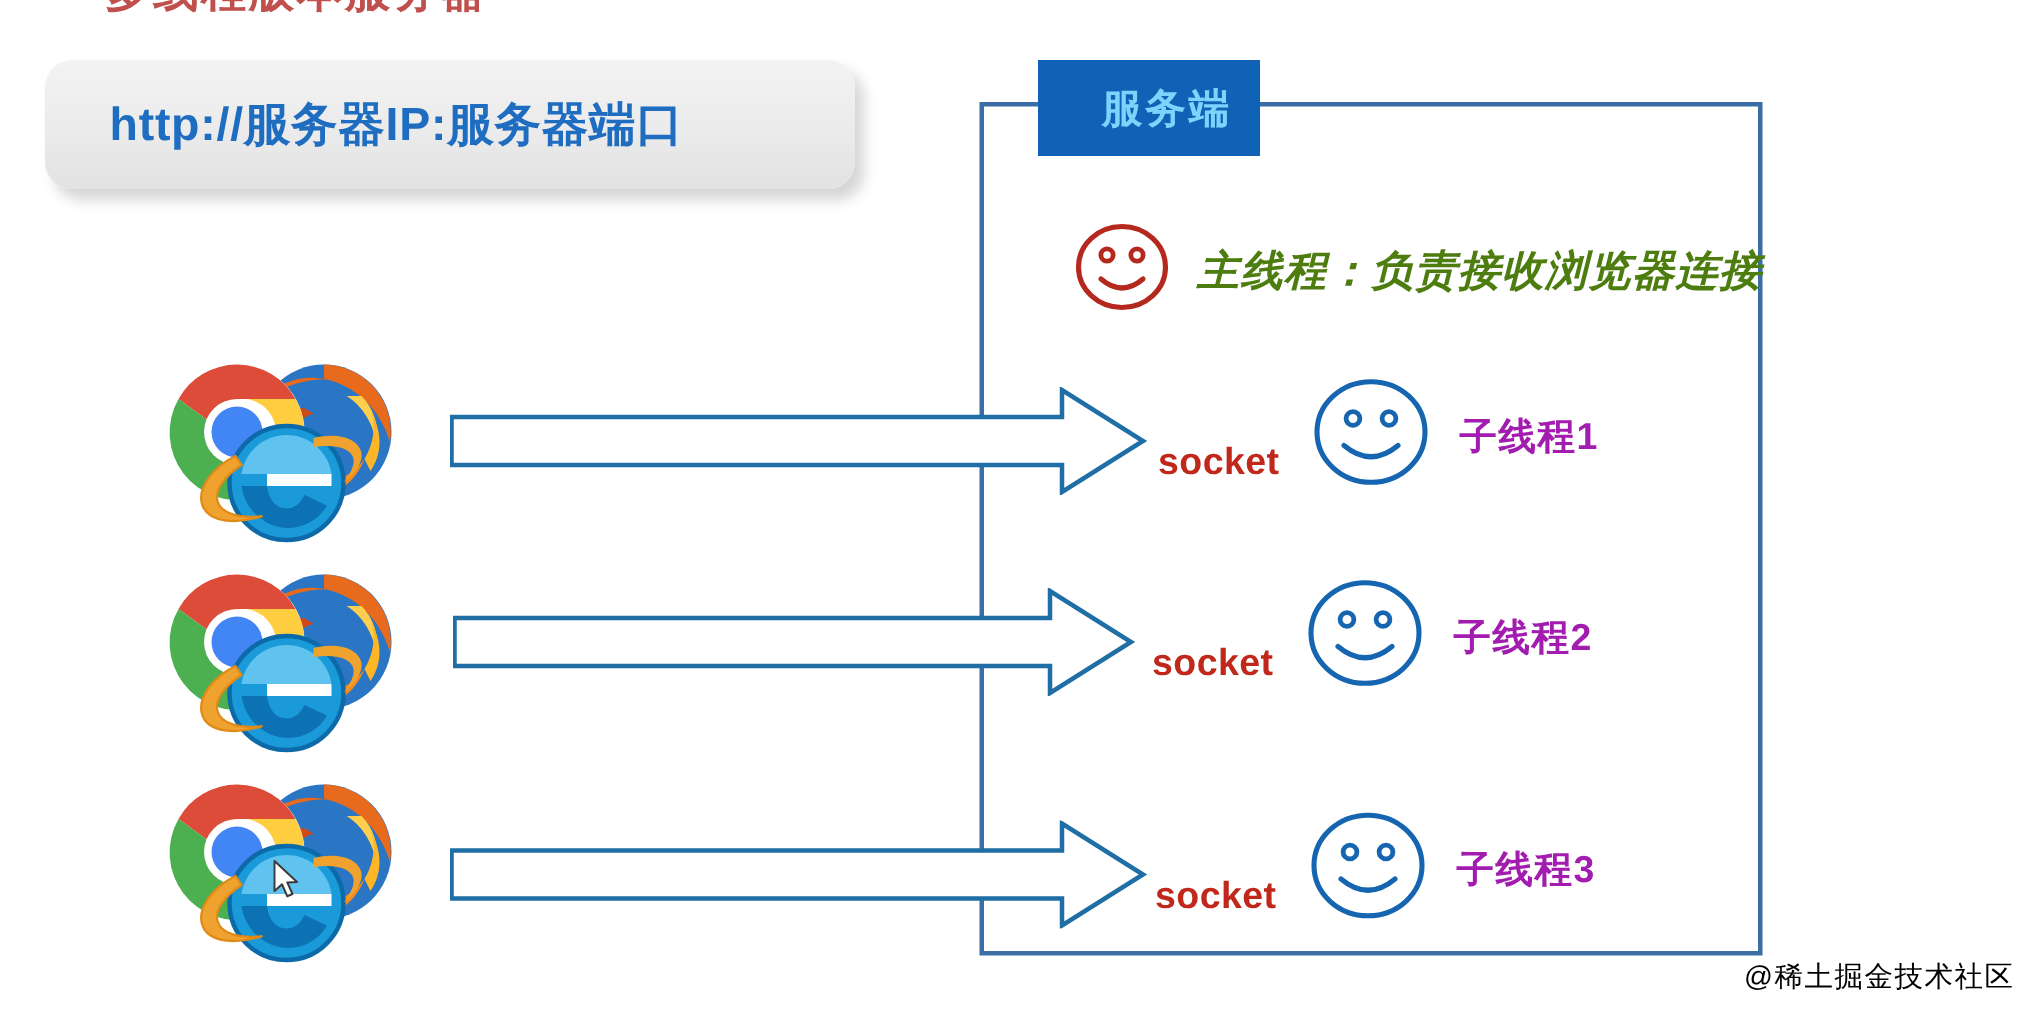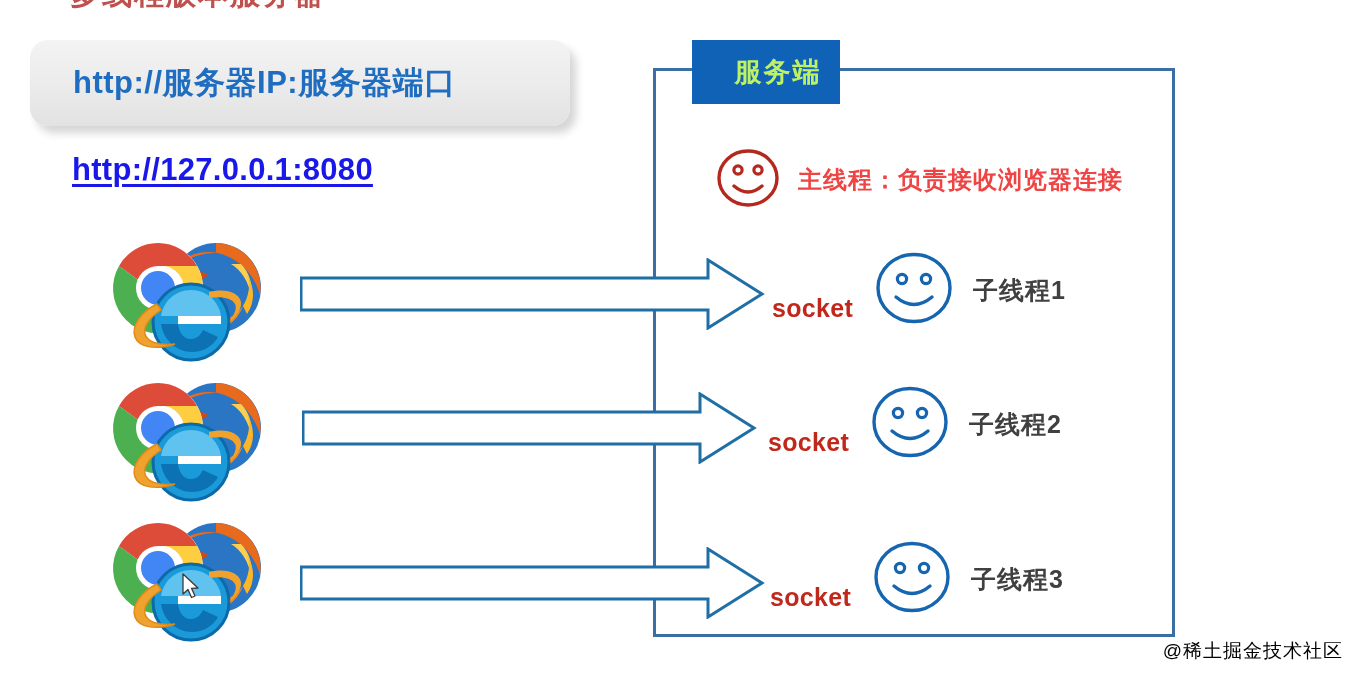--- a/index.html
+++ b/index.html
@@ -83,43 +83,44 @@
     top: 40px;
     width: 148px;
     height: 64px;
     background: #0f62b5;
     display: flex;
     align-items: center;
     justify-content: center;
     z-index: 5;
   }
   .server-badge-text {
-    color: #bef264;
+    color: #7dd3fc;
     font-size: 27px;
     font-weight: bold;
     letter-spacing: 2px;
     margin-left: 24px;
   }
 
   
   .main-thread-row {
     position: absolute;
     left: 716px;
     top: 148px;
     display: flex;
     align-items: center;
     z-index: 4;
   }
   .main-thread-label {
     margin-left: 18px;
-    font-size: 24px;
-    font-weight: bold;
-    color: #ef4444;
+    font-size: 28px;
+    font-weight: bold;
+    color: #4d7c0f;
     white-space: nowrap;
     letter-spacing: 1px;
+    font-style: italic;
   }
 
   
   .thread-row {
     position: absolute;
     display: flex;
     align-items: center;
     z-index: 4;
   }
   .socket-label {
@@ -130,21 +131,21 @@
     letter-spacing: 0.3px;
     margin-top: 36px;
   }
   .thread-face {
     margin-left: 22px;
   }
   .thread-name {
     margin-left: 20px;
     font-size: 25px;
     font-weight: bold;
-    color: #404040;
+    color: #a21caf;
     white-space: nowrap;
     letter-spacing: 1px;
   }
 
   
   .arrow {
     position: absolute;
     z-index: 3;
   }
 
@@ -180,21 +181,20 @@
 <body>
 
 <div id="canvas">
 
   <div class="cut-title">多线程版本服务器</div>
 
   <div class="url-bubble">
     <div class="url-bubble-text">http://服务器IP:服务器端口</div>
   </div>
 
-  <div class="url-link">http://127.0.0.1:8080</div>
 
   <div class="server-box"></div>
   <div class="server-badge">
     <span class="server-badge-text">服务端</span>
   </div>
 
   <div class="main-thread-row">
     <span>
       <svg width="64" height="60" viewBox="0 0 64 60">
         <ellipse cx="32" cy="30" rx="29" ry="27" fill="none" stroke="#b5281e" stroke-width="3.4"></ellipse>

